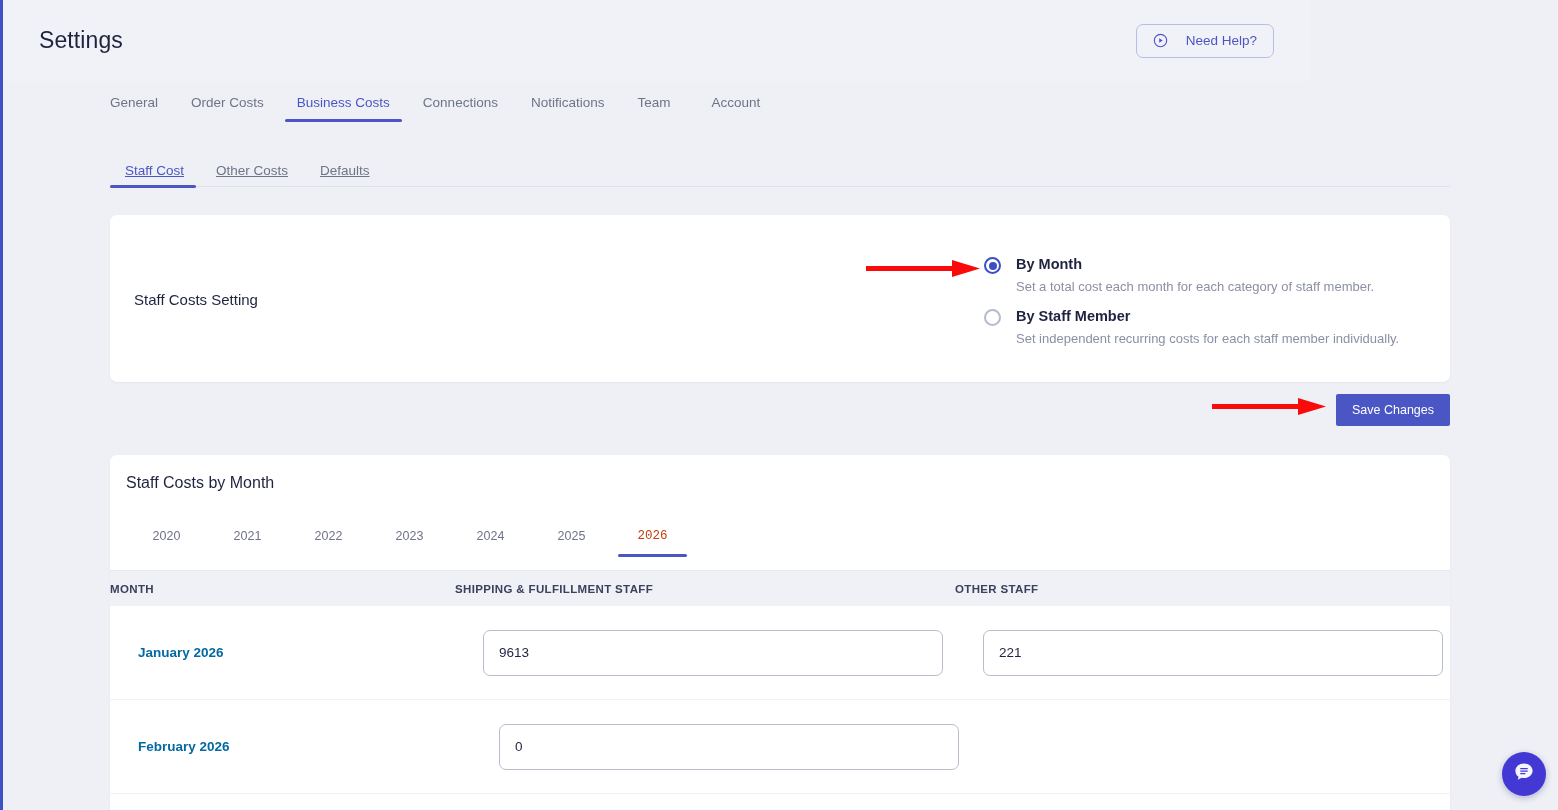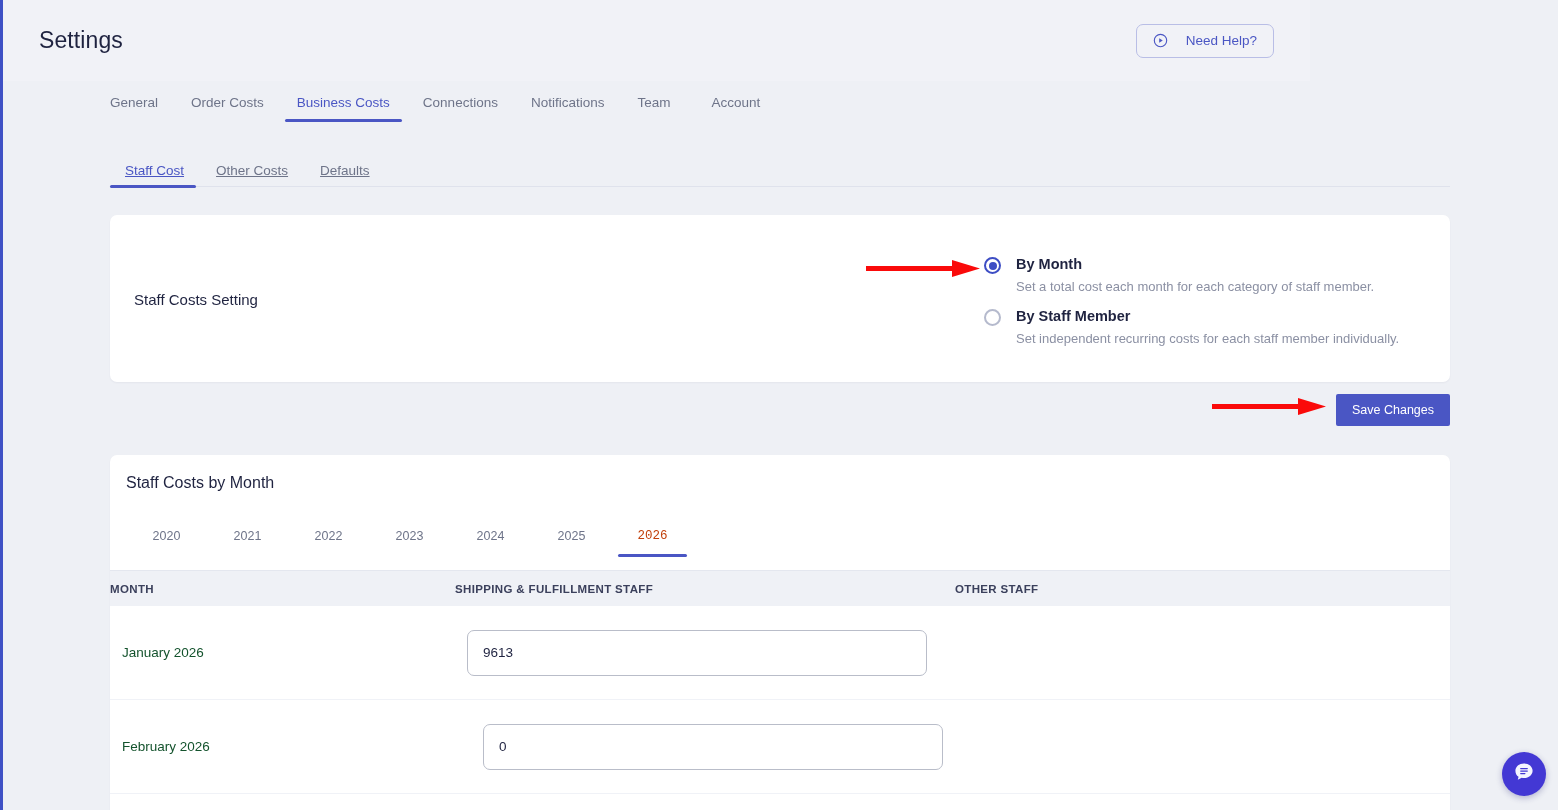--- a/index.html
+++ b/index.html
@@ -203,22 +203,22 @@
 
   .trow {
     position: absolute; left: 0;
     width: 1340px; height: 94px;
     display: flex; align-items: center;
     border-bottom: 1px solid #f0f2f7;
   }
   #row-0 { top: 151px; }
   #row-1 { top: 245px; gap: 16px; }
   .td-month {
-    margin-left: 12px; width: 345px;
-    font-size: 13.5px; color: #14532d;
+    margin-left: 28px; width: 345px;
+    font-size: 13.5px; color: #0369a1; font-weight: bold;
   }
   .cell-input-wrap { width: 500px; }
   .cell-input-wrap.other { width: 400px; }
   .cell-input {
     width: 460px; height: 46px;
     border: 1px solid #b9bdc9;
     border-radius: 7px;
     background: #fff;
     font-size: 13.5px; color: #1f2340;
     padding: 0 15px;
@@ -324,20 +324,23 @@
       <div class="th th-month">MONTH</div>
       <div class="th th-ship">SHIPPING &amp; FULFILLMENT STAFF</div>
       <div class="th th-other">OTHER STAFF</div>
     </div>
 
     <div class="trow" id="row-0">
       <div class="td-month">January 2026</div>
       <div class="cell-input-wrap">
         <input class="cell-input" type="text" value="9613" style="">
       </div>
+      <div class="cell-input-wrap other">
+        <input class="cell-input" type="text" value="221" style="">
+      </div>
     </div>
 
     <div class="trow" id="row-1">
       <div class="td-month">February 2026</div>
       <div class="cell-input-wrap other">
         <input class="cell-input" type="text" value="0" style="">
       </div>
     </div>
   </div>
 

